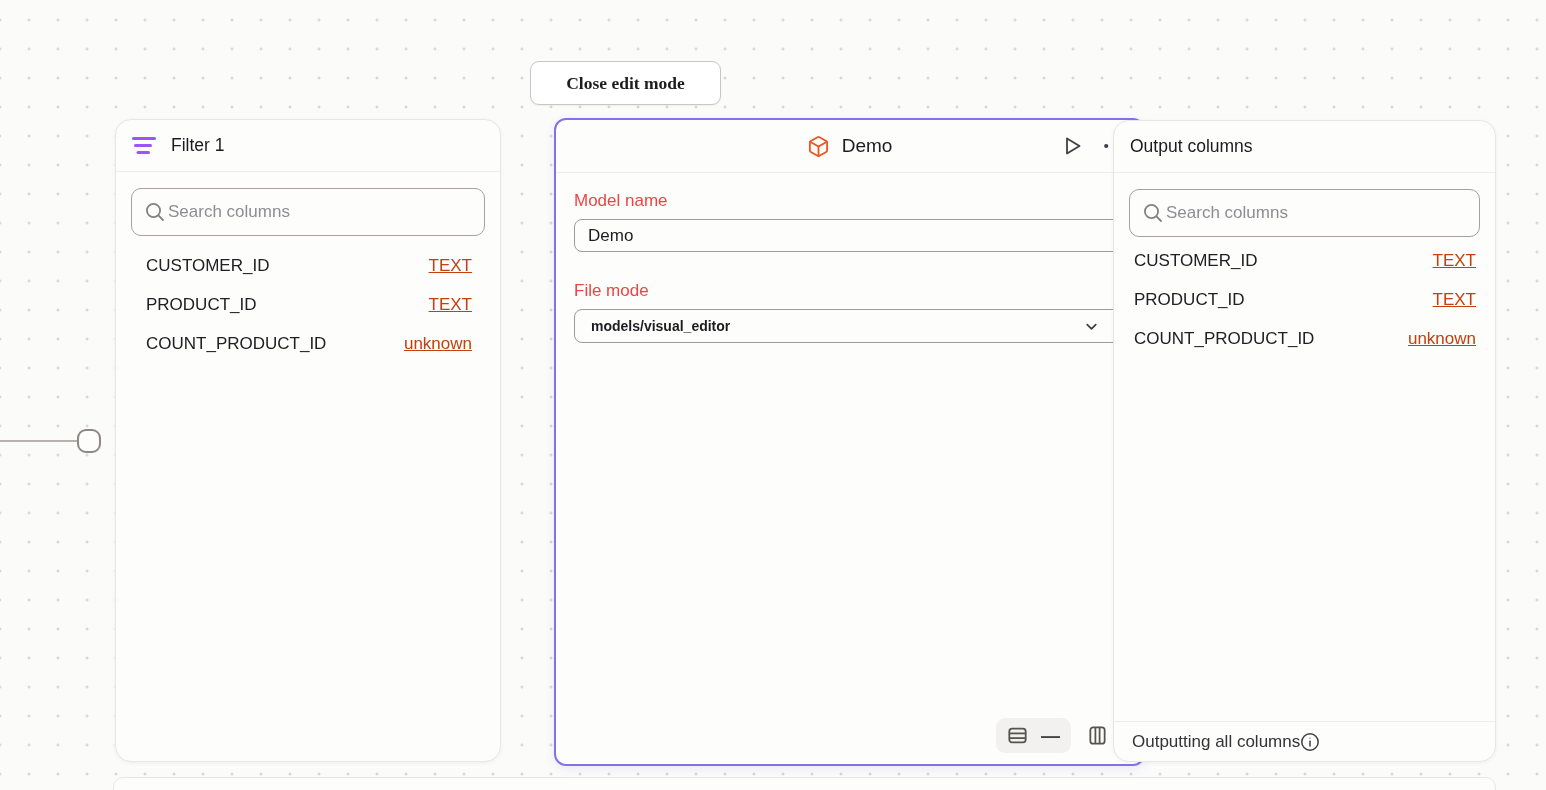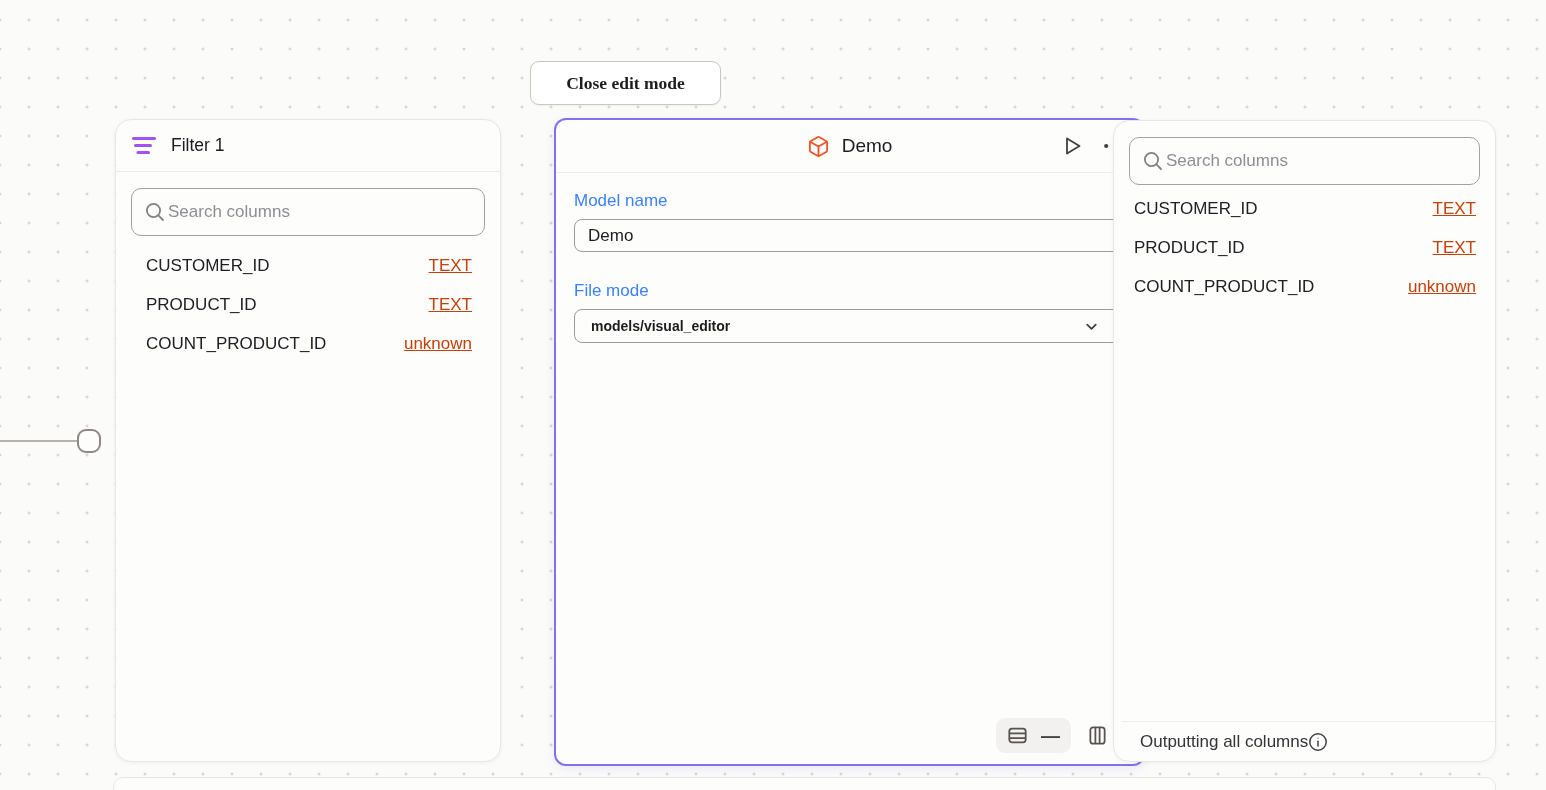--- a/index.html
+++ b/index.html
@@ -71,21 +71,21 @@
     height: 53px; position: relative; border-bottom: 1px solid #eeedeb;
     display: flex; align-items: center; justify-content: center; gap: 12px;
     font-size: 19px; color: #1d1d21;
   }
   .header-actions {
     position: absolute; right: 16px; top: 0; height: 100%;
     display: flex; align-items: center; gap: 19px;
   }
   .icon-btn { background: none; border: none; padding: 0; cursor: pointer; display: flex; align-items: center; }
   .model-body { padding: 16px 18px 0; }
-  .field-label { font-size: 17px; color: #3b82f6; margin: 2px 0 8px; }
+  .field-label { font-size: 17px; color: #ef4444; margin: 2px 0 8px; }
   .field-label + .text-input { margin-bottom: 27px; }
   .text-input {
     width: 100%; height: 33px; border: 1px solid #9e9b98; border-radius: 8px;
     padding: 0 13px; font-family: inherit; font-size: 17px; color: #1c1c1f;
     background: #fdfdfc; outline: none;
   }
   .select {
     width: 100%; height: 34px; border: 1px solid #9e9b98; border-radius: 8px;
     display: flex; align-items: center; justify-content: space-between;
     padding: 0 24px 0 16px; cursor: pointer; background: #fdfdfc;
@@ -97,21 +97,21 @@
   }
   .stats-pill {
     background: #f2f1ef; border-radius: 9px; padding: 7px 11px;
     display: flex; align-items: center; gap: 13px; border: none; cursor: pointer;
   }
   .row-count-dash { font-size: 19px; font-weight: bold; color: #44403c; line-height: 1; }
   .col-count-group { display: flex; align-items: center; gap: 9px; }
   .col-count { font-size: 18px; color: #3b3834; }
   
   .output-footer {
-    position: absolute; left: 8px; right: 0; bottom: 0; height: 40px;
+    position: absolute; left: 0; right: 0; bottom: 0; height: 40px;
     border-top: 1px solid #eeedeb; display: flex; align-items: center; gap: 0;
     padding: 0 18px; font-size: 17px; color: #333338;
   }
   
   #bottom-panel {
     position: absolute; left: 113px; top: 777px; width: 1383px; height: 40px;
     background: #fdfdfc; border: 1px solid #e9e7e4; border-radius: 10px;
   }
   svg { display: block; }
 </style>
@@ -223,20 +223,23 @@
           <line x1="8" y1="2.2" x2="8" y2="17.8"></line>
           <line x1="12" y1="2.2" x2="12" y2="17.8"></line>
         </svg>
       </span>
       <span class="col-count">3</span>
     </span>
   </div>
 </section>
 
 <section class="panel" id="output-panel">
+  <header class="panel-header">
+    <span>Output columns</span>
+  </header>
   <div class="search-box">
     <span>
       <svg width="20" height="20" viewBox="0 0 20 20" fill="none" stroke="#85827e" stroke-width="1.8" stroke-linecap="round">
         <circle cx="8.5" cy="8.5" r="6.6"></circle>
           <line x1="13.4" y1="13.4" x2="18" y2="18"></line>
       </svg>
     </span>
     <input type="text" placeholder="Search columns" style="">
   </div>
   <div class="col-list">

